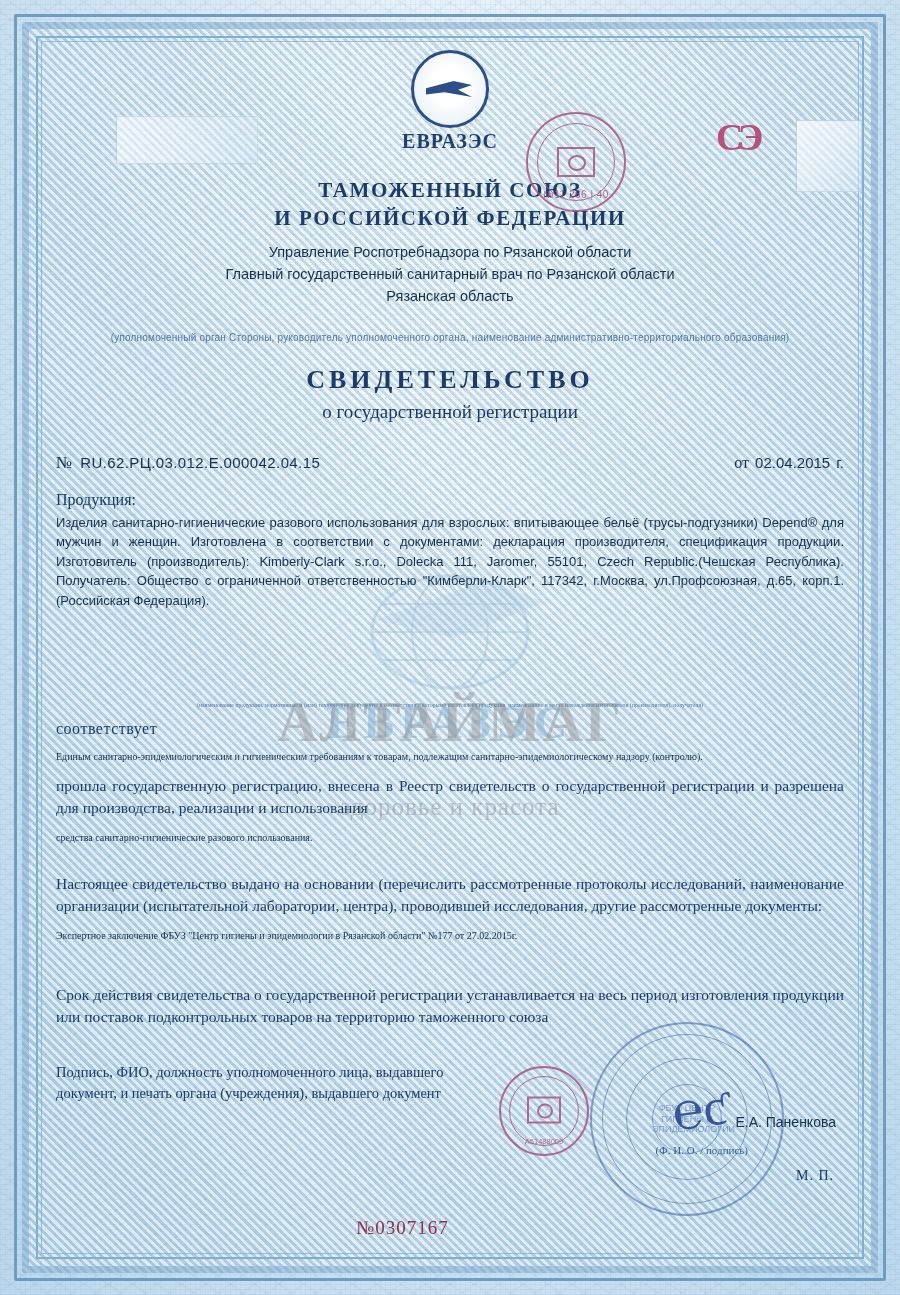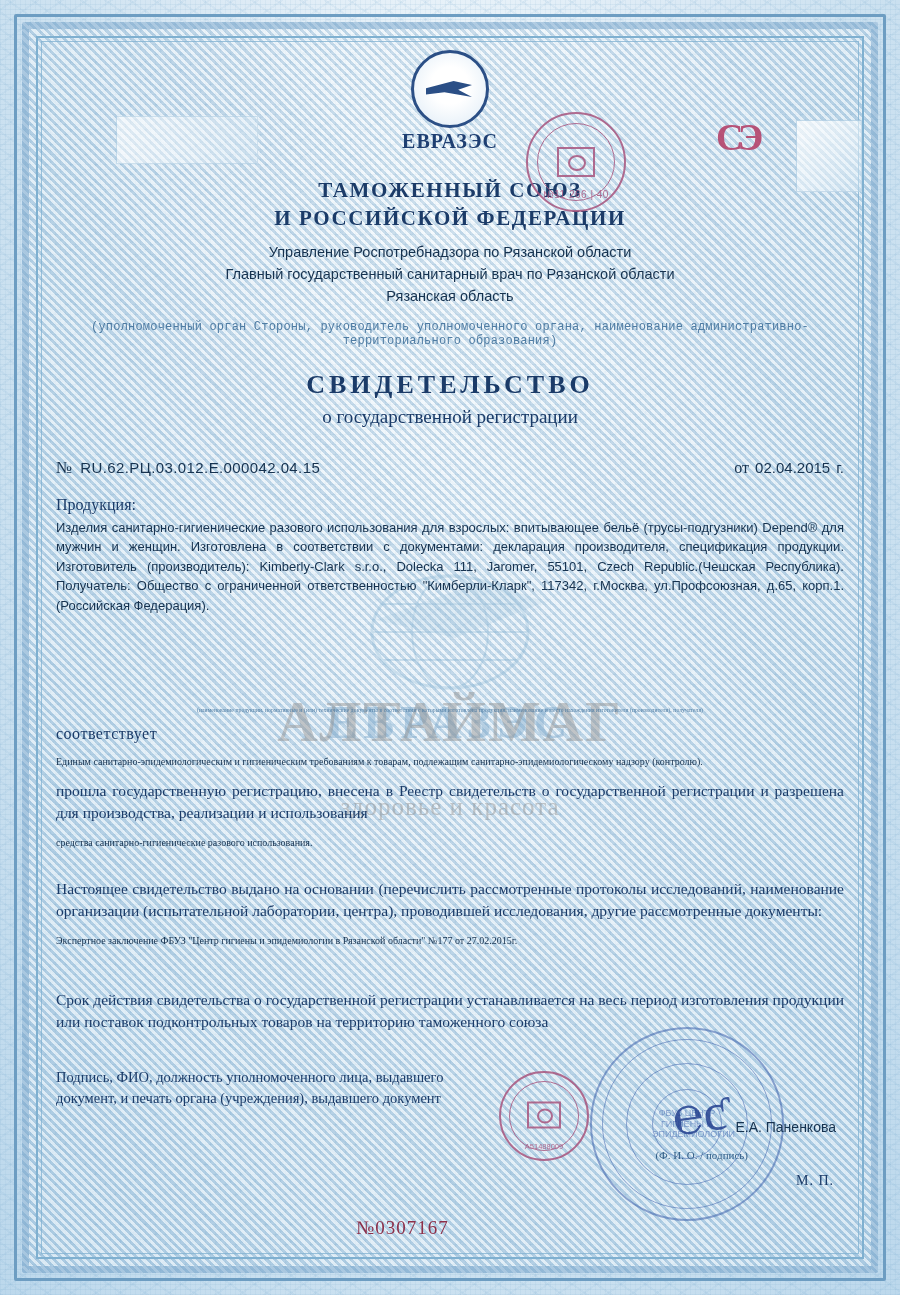--- a/index.html
+++ b/index.html
@@ -231,25 +231,25 @@
   .org-block {
     text-align: center;
     font-family: "Liberation Sans", sans-serif;
     color: #16324f;
     font-size: 14.5px;
     line-height: 1.5;
     margin-top: 10px;
   }
   .tiny-note {
     text-align: center;
-    font-size: 12px;
+    font-size: 10px;
     color: #4f7ca3;
     letter-spacing: .2px;
-    margin-top: 12px;
-    font-family: Liberation Mono, monospace;
+    margin-top: 24px;
+    font-family: Liberation Sans, sans-serif;
   }
 
   .svid {
     text-align: center;
     font-family: "Liberation Serif", serif;
     color: #1b3b68;
     font-size: 26px;
     font-weight: bold;
     letter-spacing: 4px;
     margin-top: 22px;

